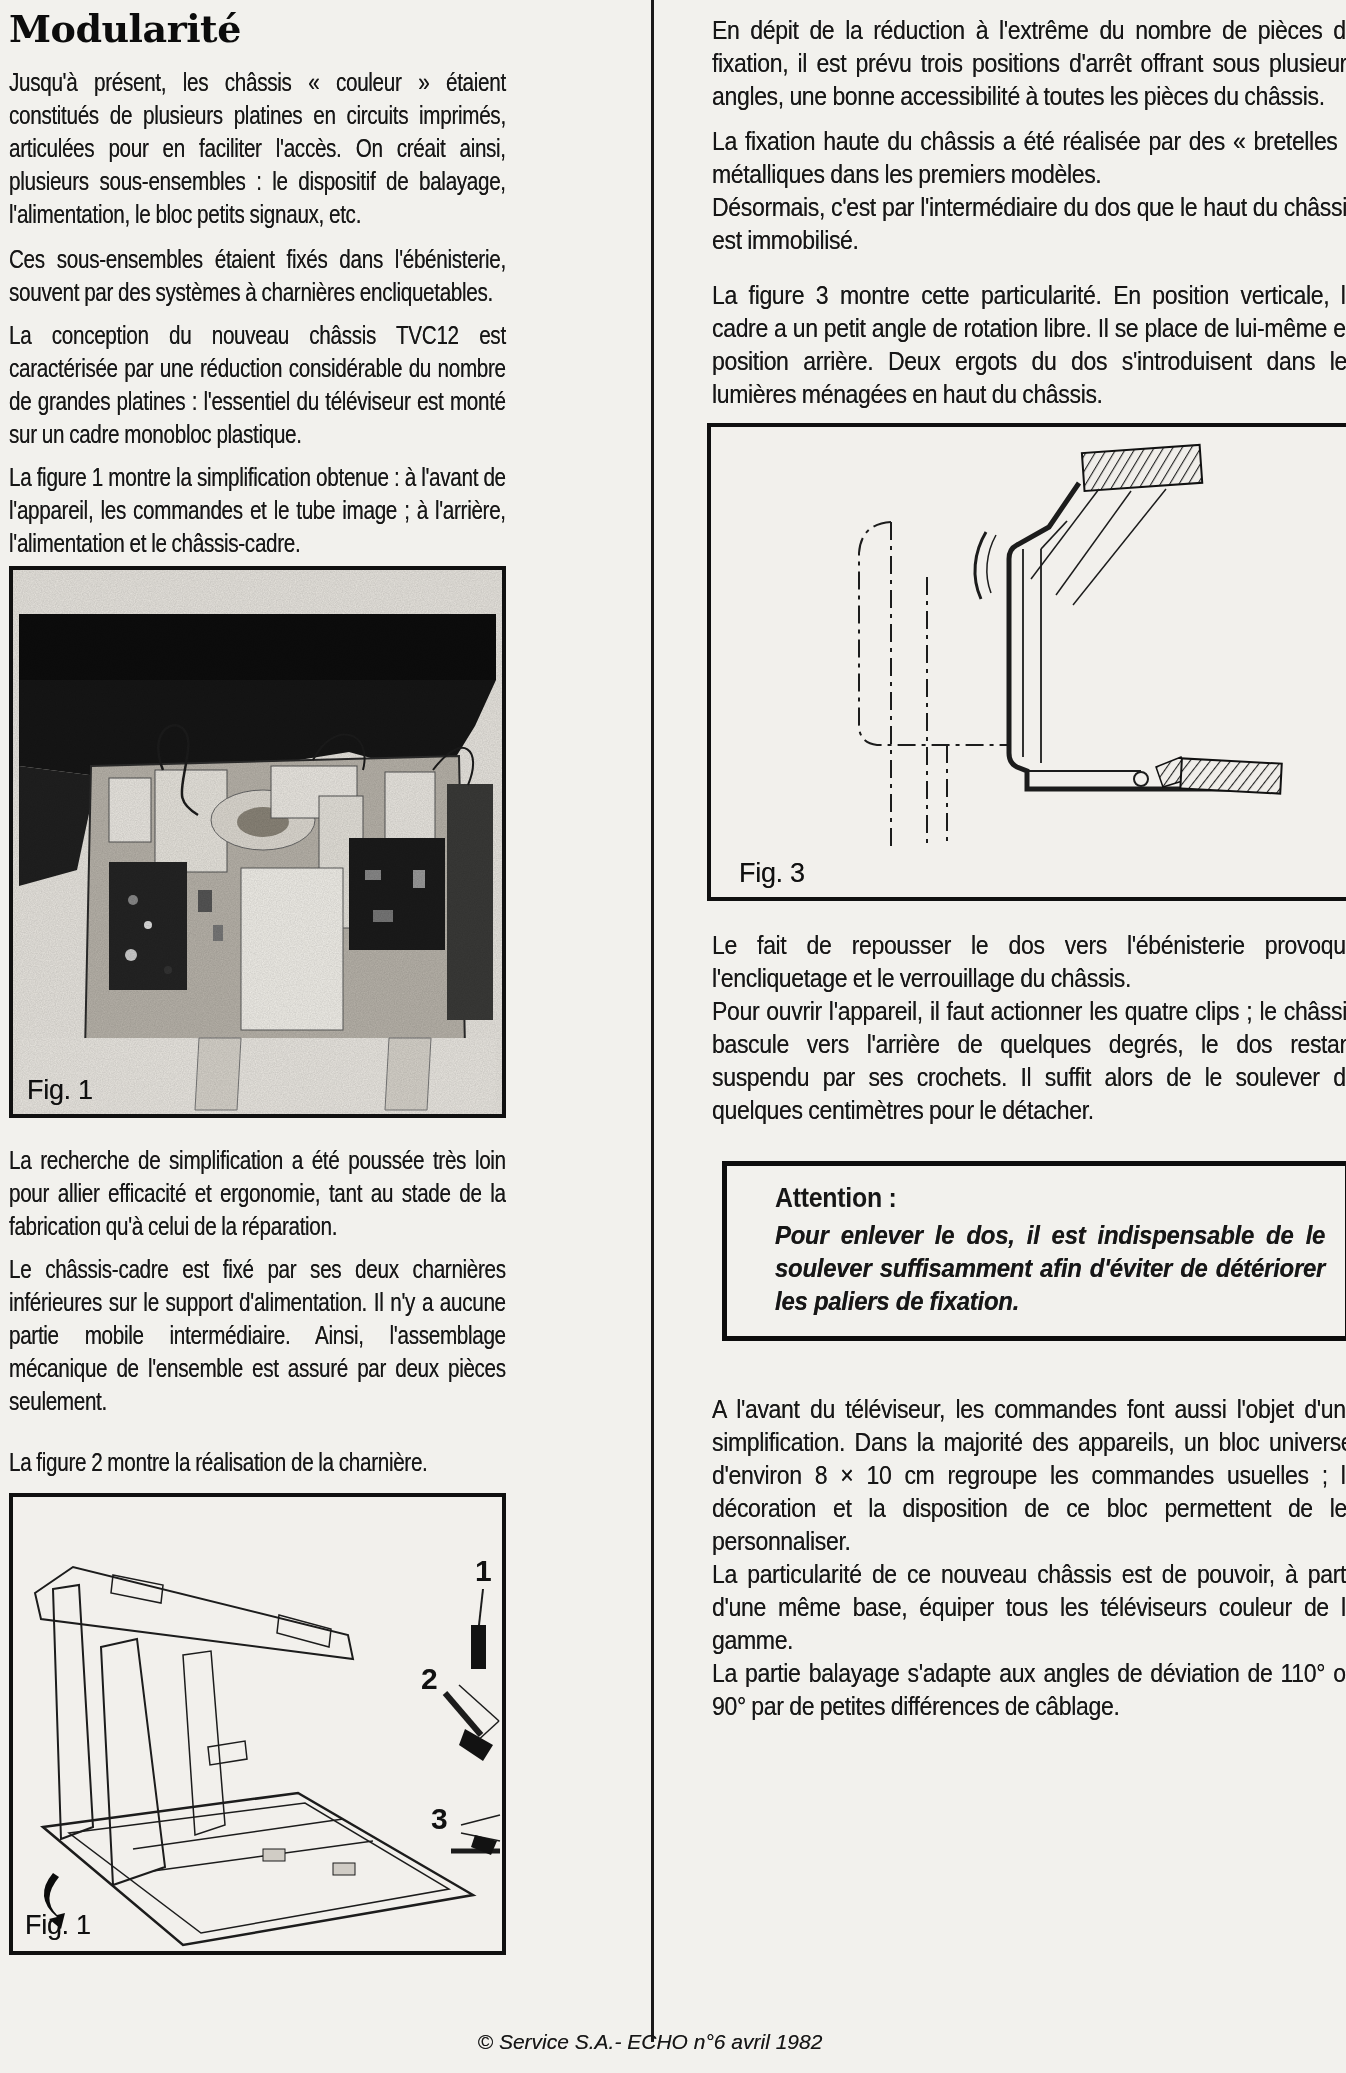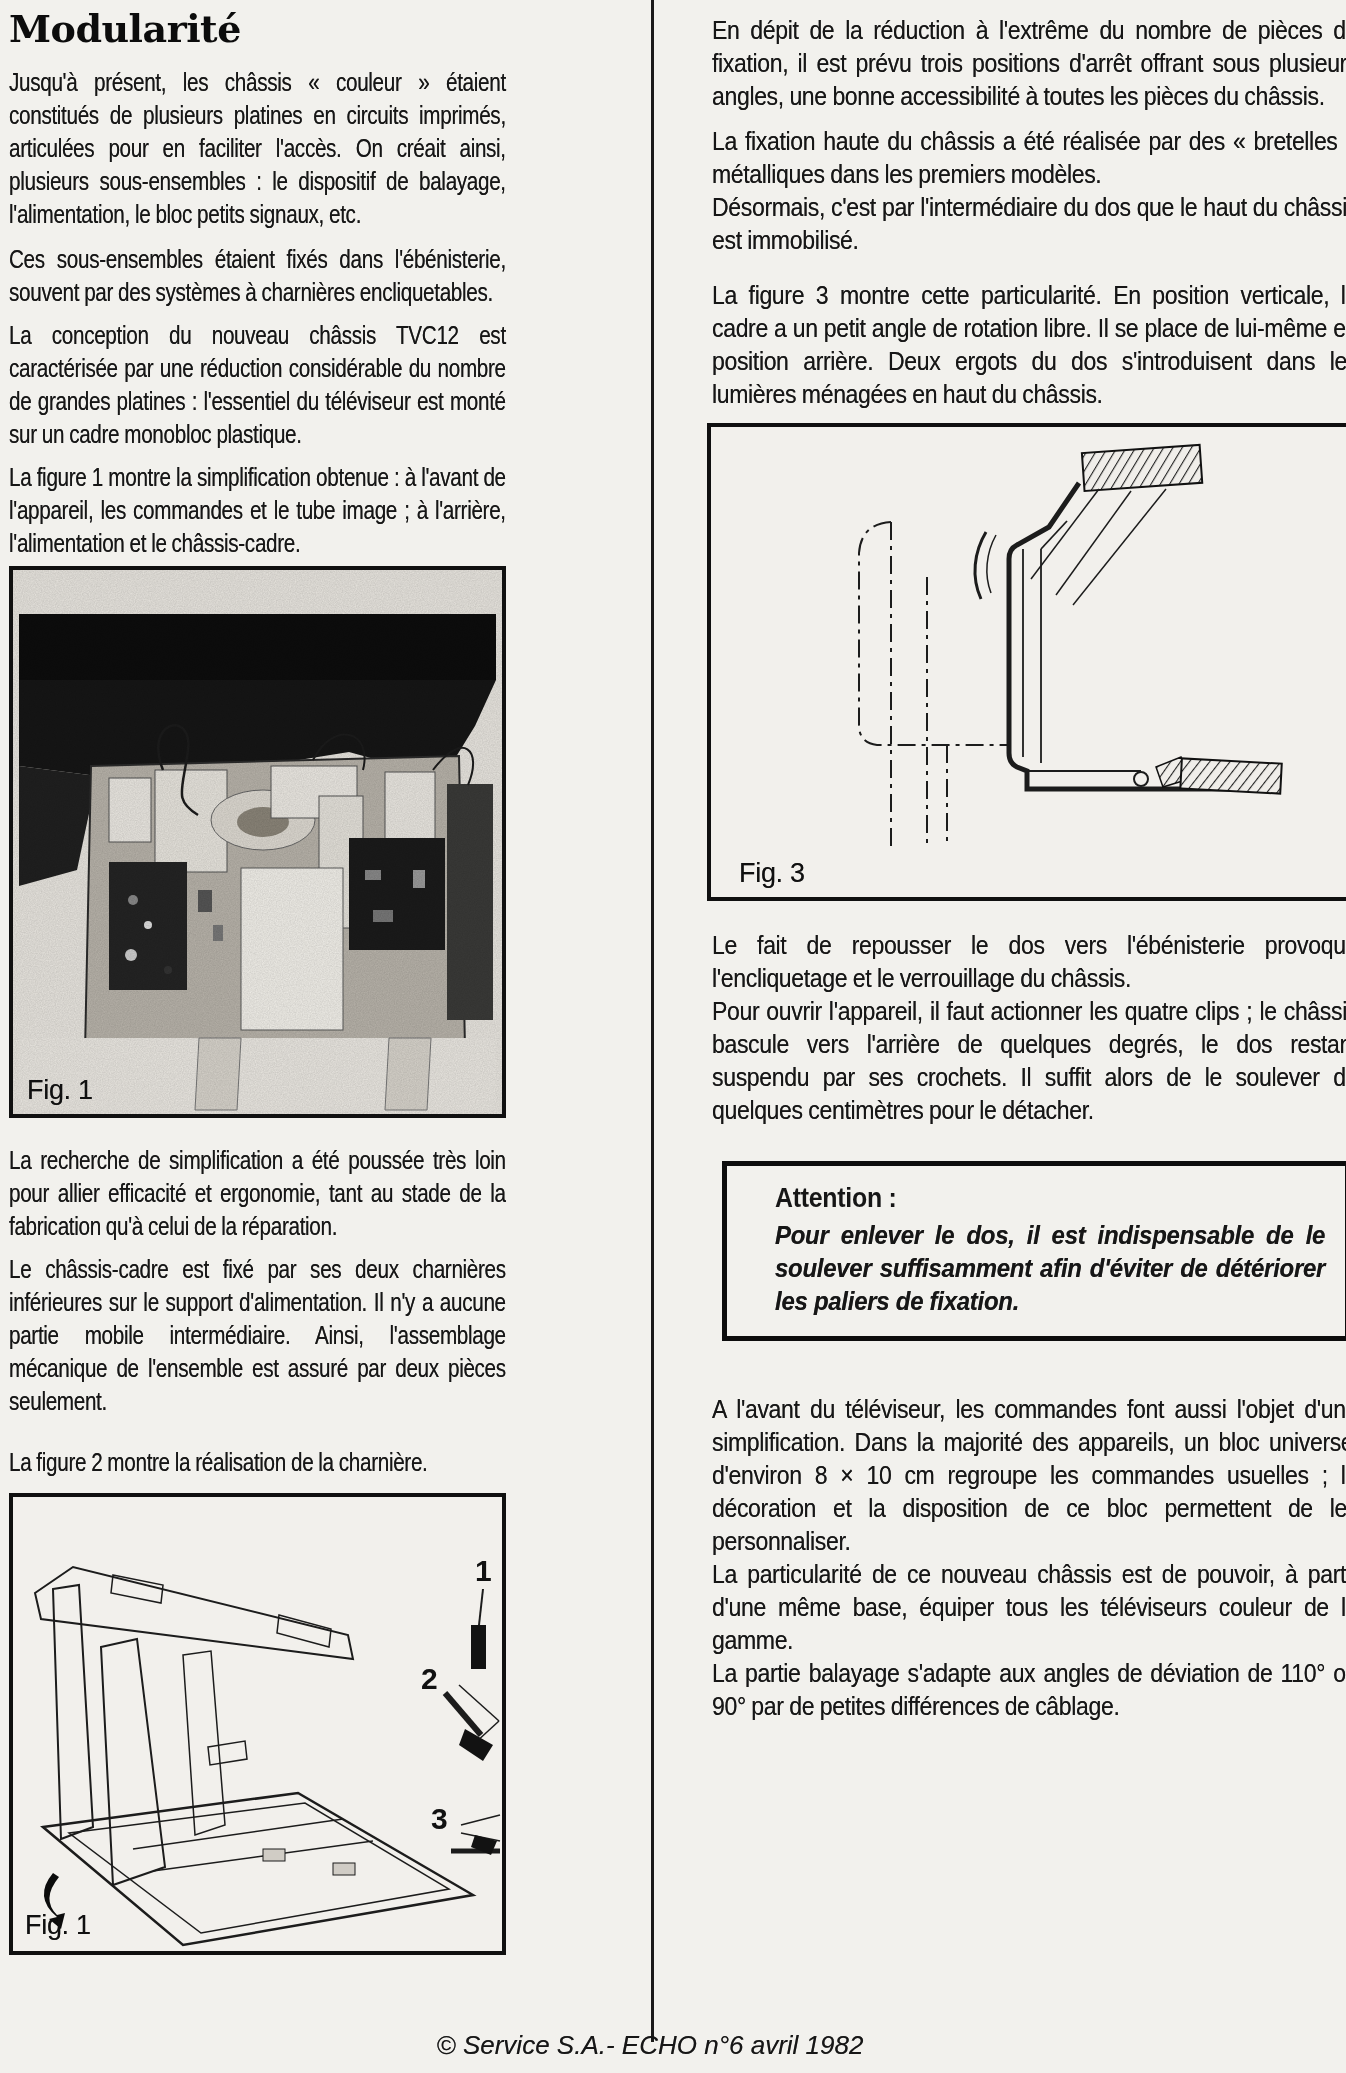--- a/index.html
+++ b/index.html
@@ -58,21 +58,21 @@
   .tx3 { margin-top:52px; }
   .col-right h1.sec { margin:20px 0 10px; }
   .mt14 { margin-top:14px; }
   .mb28 { margin-bottom:28px !important; }
   .mb22 { margin-bottom:22px !important; }
   .mb12 { margin-bottom:12px !important; }
   .mb0  { margin-bottom:0 !important; }
 
   .footer {
     position:absolute; left:40px; top:2030px; width:1220px; text-align:center;
-    font-style:italic; font-size:26px; letter-spacing:0; color:#161616;
+    font-style:italic; font-size:21px; letter-spacing:0; color:#161616;
     text-shadow:0 0 0.6px rgba(10,10,10,0.5);
   }
 
   .callout { font-family:"Liberation Sans", sans-serif; font-weight:bold; font-size:30px; fill:#111; }
   .ln { stroke:#1c1c1c; fill:none; }
 </style>
 </head>
 <body>
 
 <div class="page">

